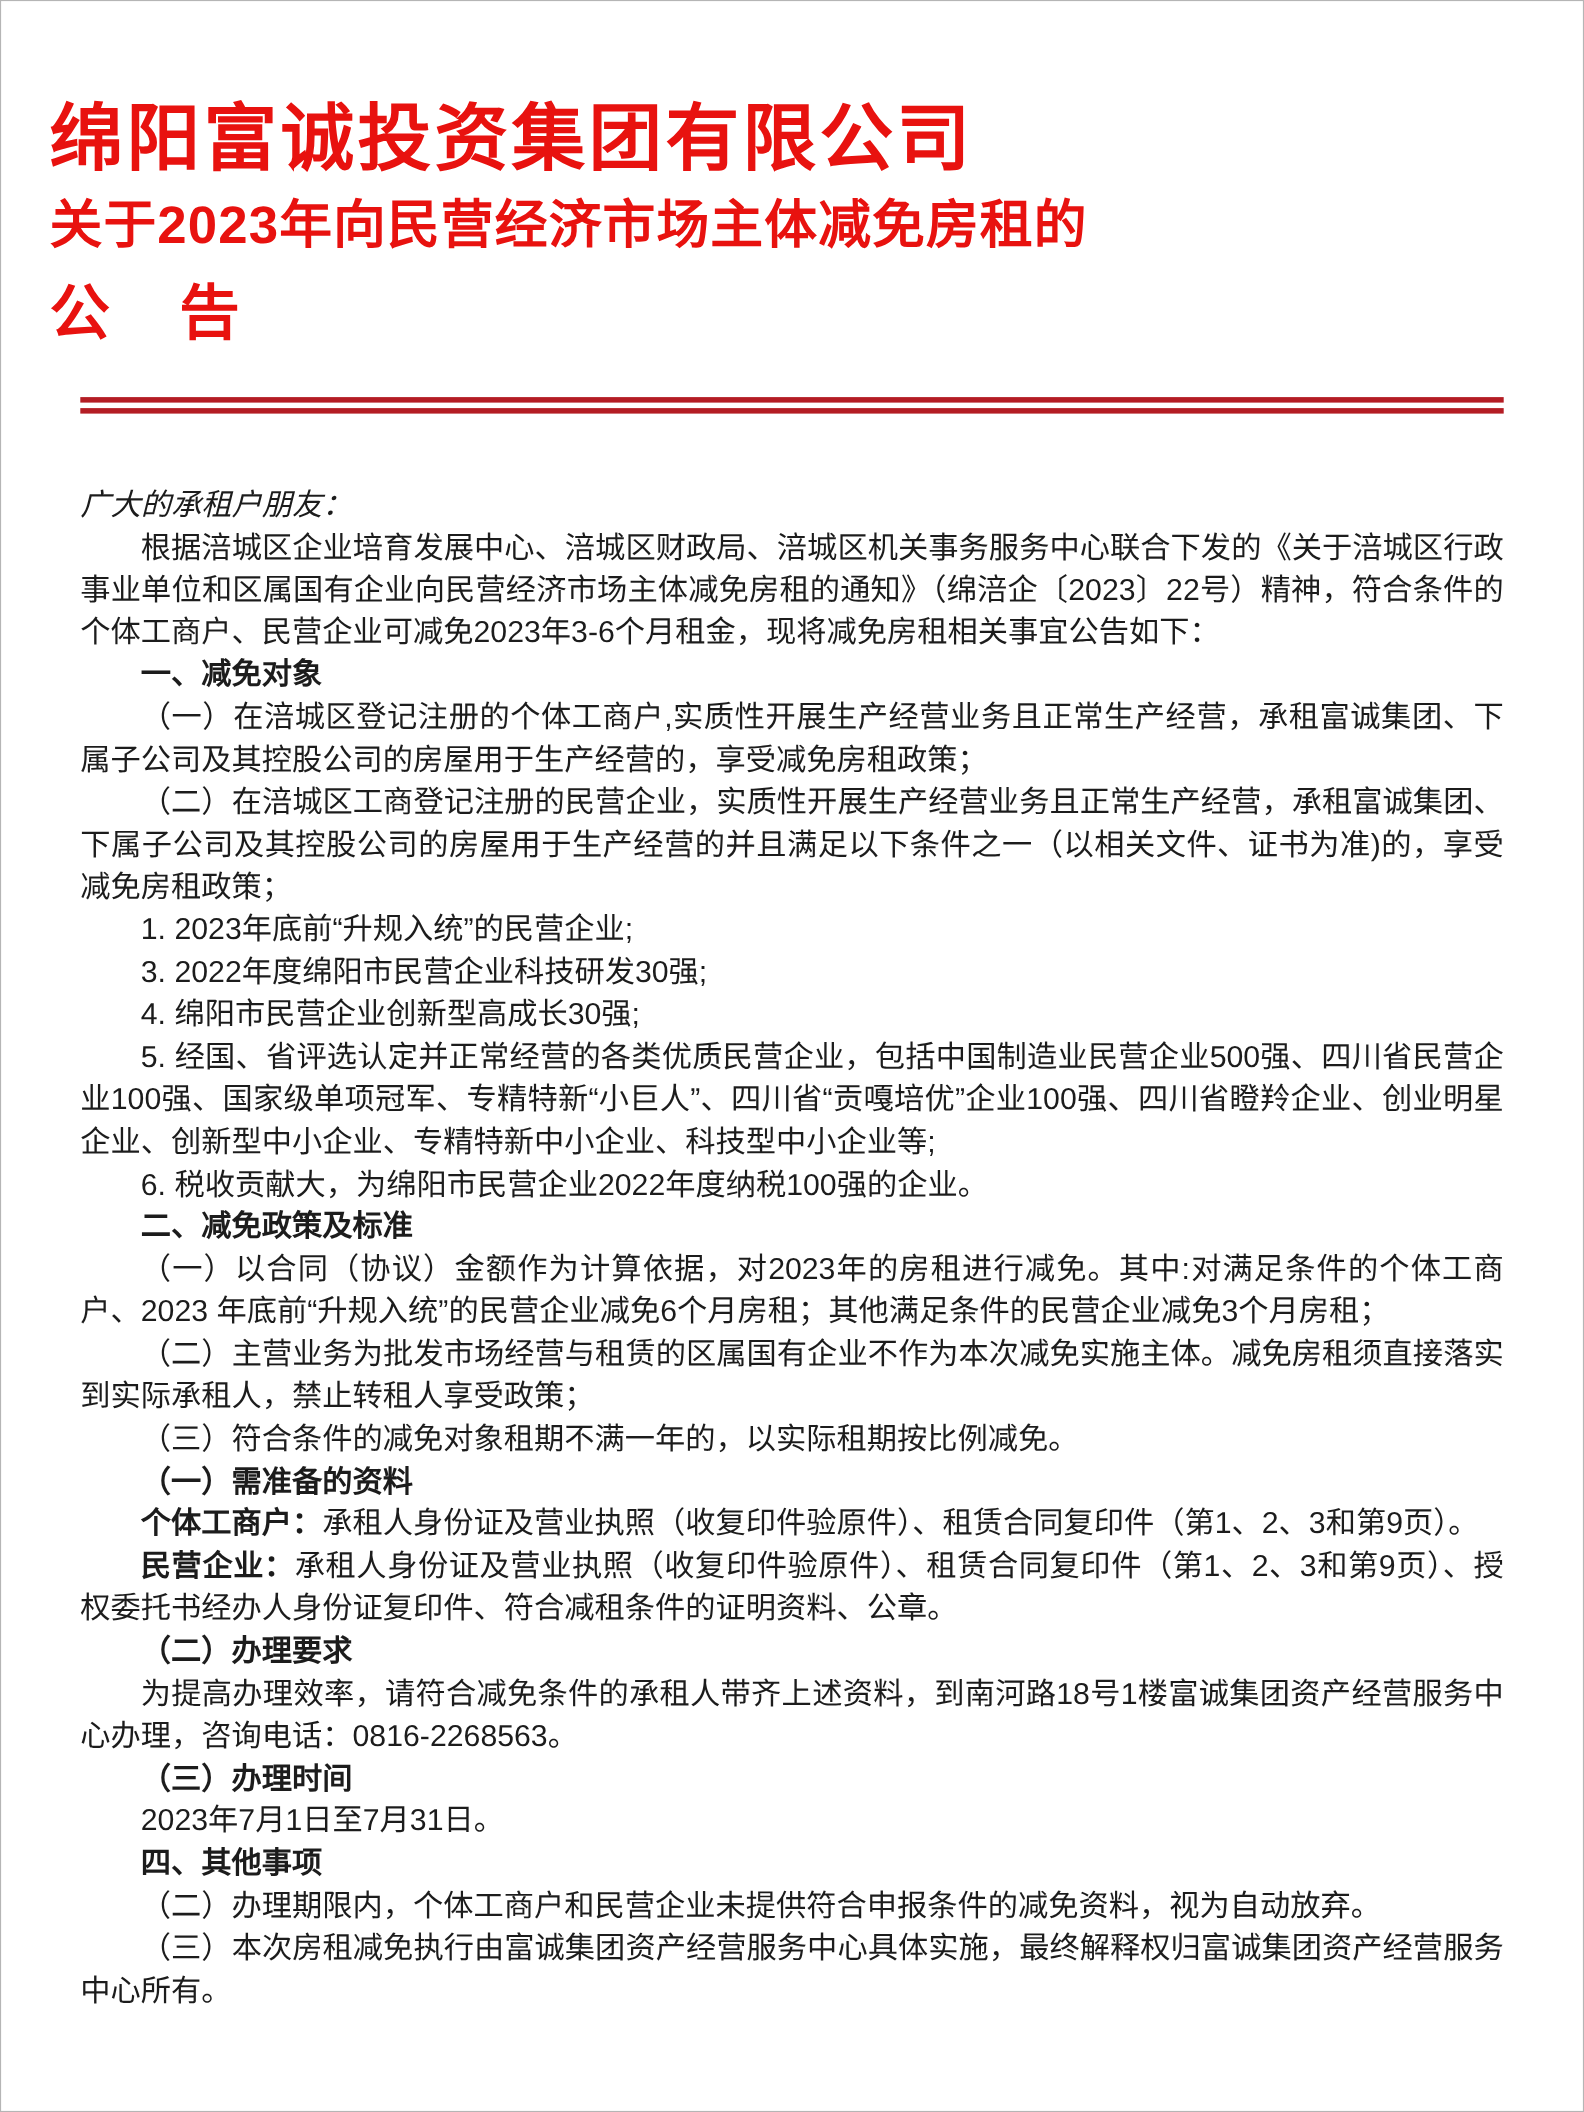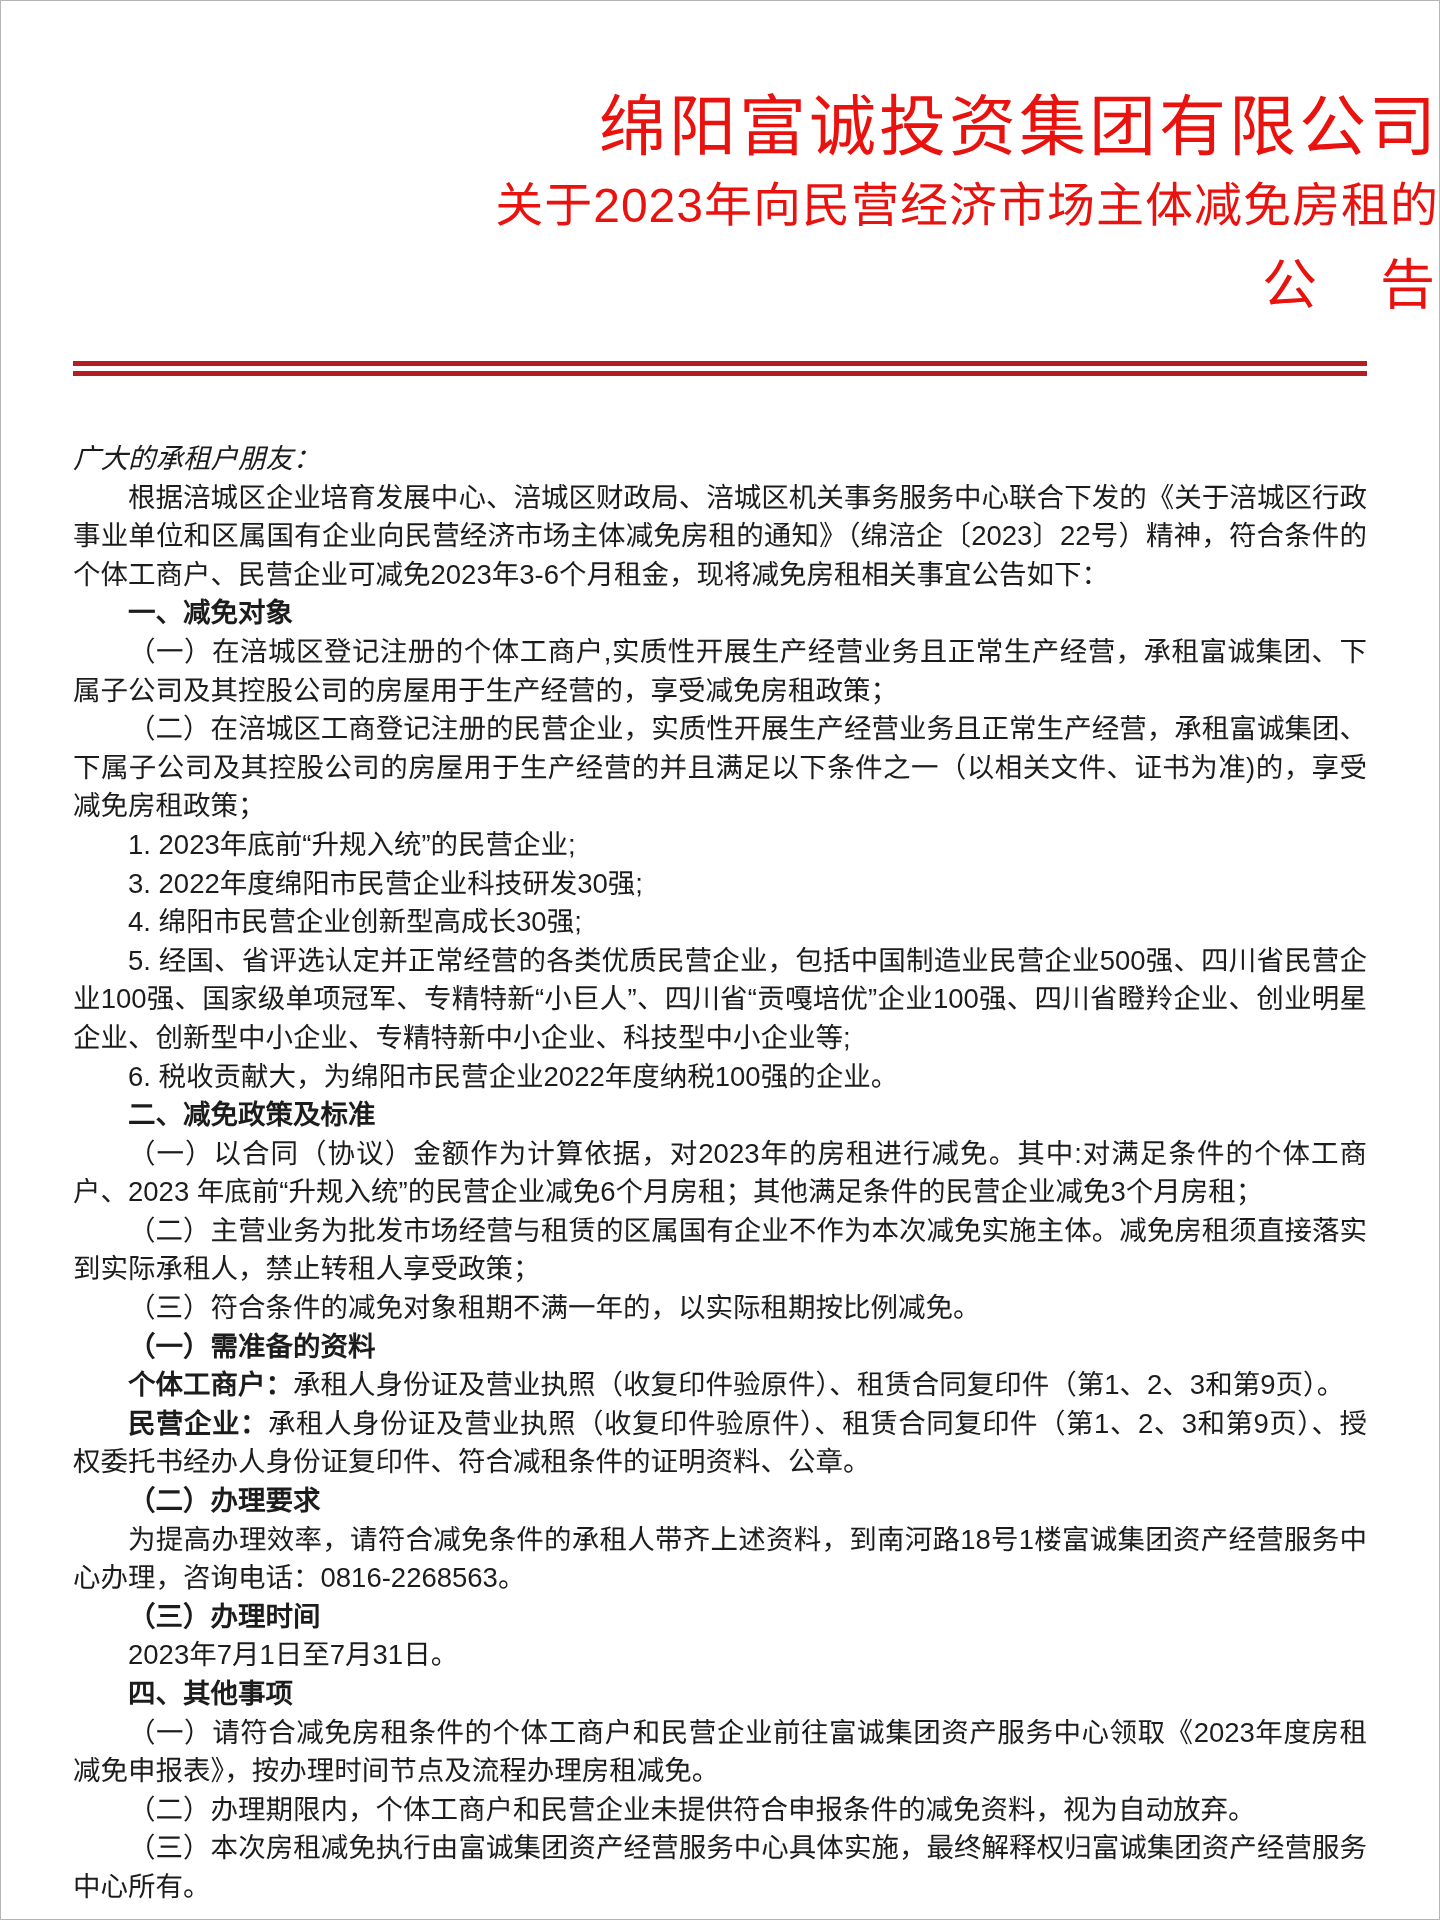--- a/index.html
+++ b/index.html
@@ -12,23 +12,24 @@
     background:#ffffff;
     border:1px solid #b5b5b5;
     overflow:hidden;
   }
   .title-block{
     margin-top:86px;
     text-align:center;
   }
   .title-line{
     color:var(--title-red,#e8120f);
-    font-weight:normal;
-    text-align:right;
+    font-weight:bold;
+    text-align:left;
     white-space:nowrap;
+    padding-left:44px;
   }
   .title-line.l1{font-size:67px;line-height:80px;letter-spacing:3px;}
   .title-line.l2{font-size:48px;line-height:78px;letter-spacing:1px;}
   .title-line.l3{font-size:55px;line-height:80px;letter-spacing:4px;}
   .double-rule{
     margin:36px 72px 0 72px;
     height:5px;
     border-top:5px solid var(--rule-red,#b41d24);
     border-bottom:5px solid var(--rule-red,#b41d24);
   }
@@ -77,18 +78,17 @@
       <p class="para body">（二）主营业务为批发市场经营与租赁的区属国有企业不作为本次减免实施主体。减免房租须直接落实到实际承租人，禁止转租人享受政策；</p>
       <p class="para body">（三）符合条件的减免对象租期不满一年的，以实际租期按比例减免。</p>
       <p class="para heading">（一）需准备的资料</p>
       <p class="para body"><b>个体工商户：</b>承租人身份证及营业执照（收复印件验原件）、租赁合同复印件（第1、2、3和第9页）。</p>
       <p class="para body"><b>民营企业：</b>承租人身份证及营业执照（收复印件验原件）、租赁合同复印件（第1、2、3和第9页）、授权委托书经办人身份证复印件、符合减租条件的证明资料、公章。</p>
       <p class="para heading">（二）办理要求</p>
       <p class="para body">为提高办理效率，请符合减免条件的承租人带齐上述资料，到南河路18号1楼富诚集团资产经营服务中心办理，咨询电话：0816-2268563。</p>
       <p class="para heading">（三）办理时间</p>
       <p class="para body">2023年7月1日至7月31日。</p>
       <p class="para heading">四、其他事项</p>
-      <p class="para body">（一）请符合减免房租条件的个体工商户和民营企业前往富诚集团资产服务中心领取《2023年度房租减免申报表》，按办理时间节点及流程办理房租减免。</p>
       <p class="para body">（二）办理期限内，个体工商户和民营企业未提供符合申报条件的减免资料，视为自动放弃。</p>
       <p class="para body">（三）本次房租减免执行由富诚集团资产经营服务中心具体实施，最终解释权归富诚集团资产经营服务中心所有。</p>
     </main>
 
 </div>
 
 </body></html>

